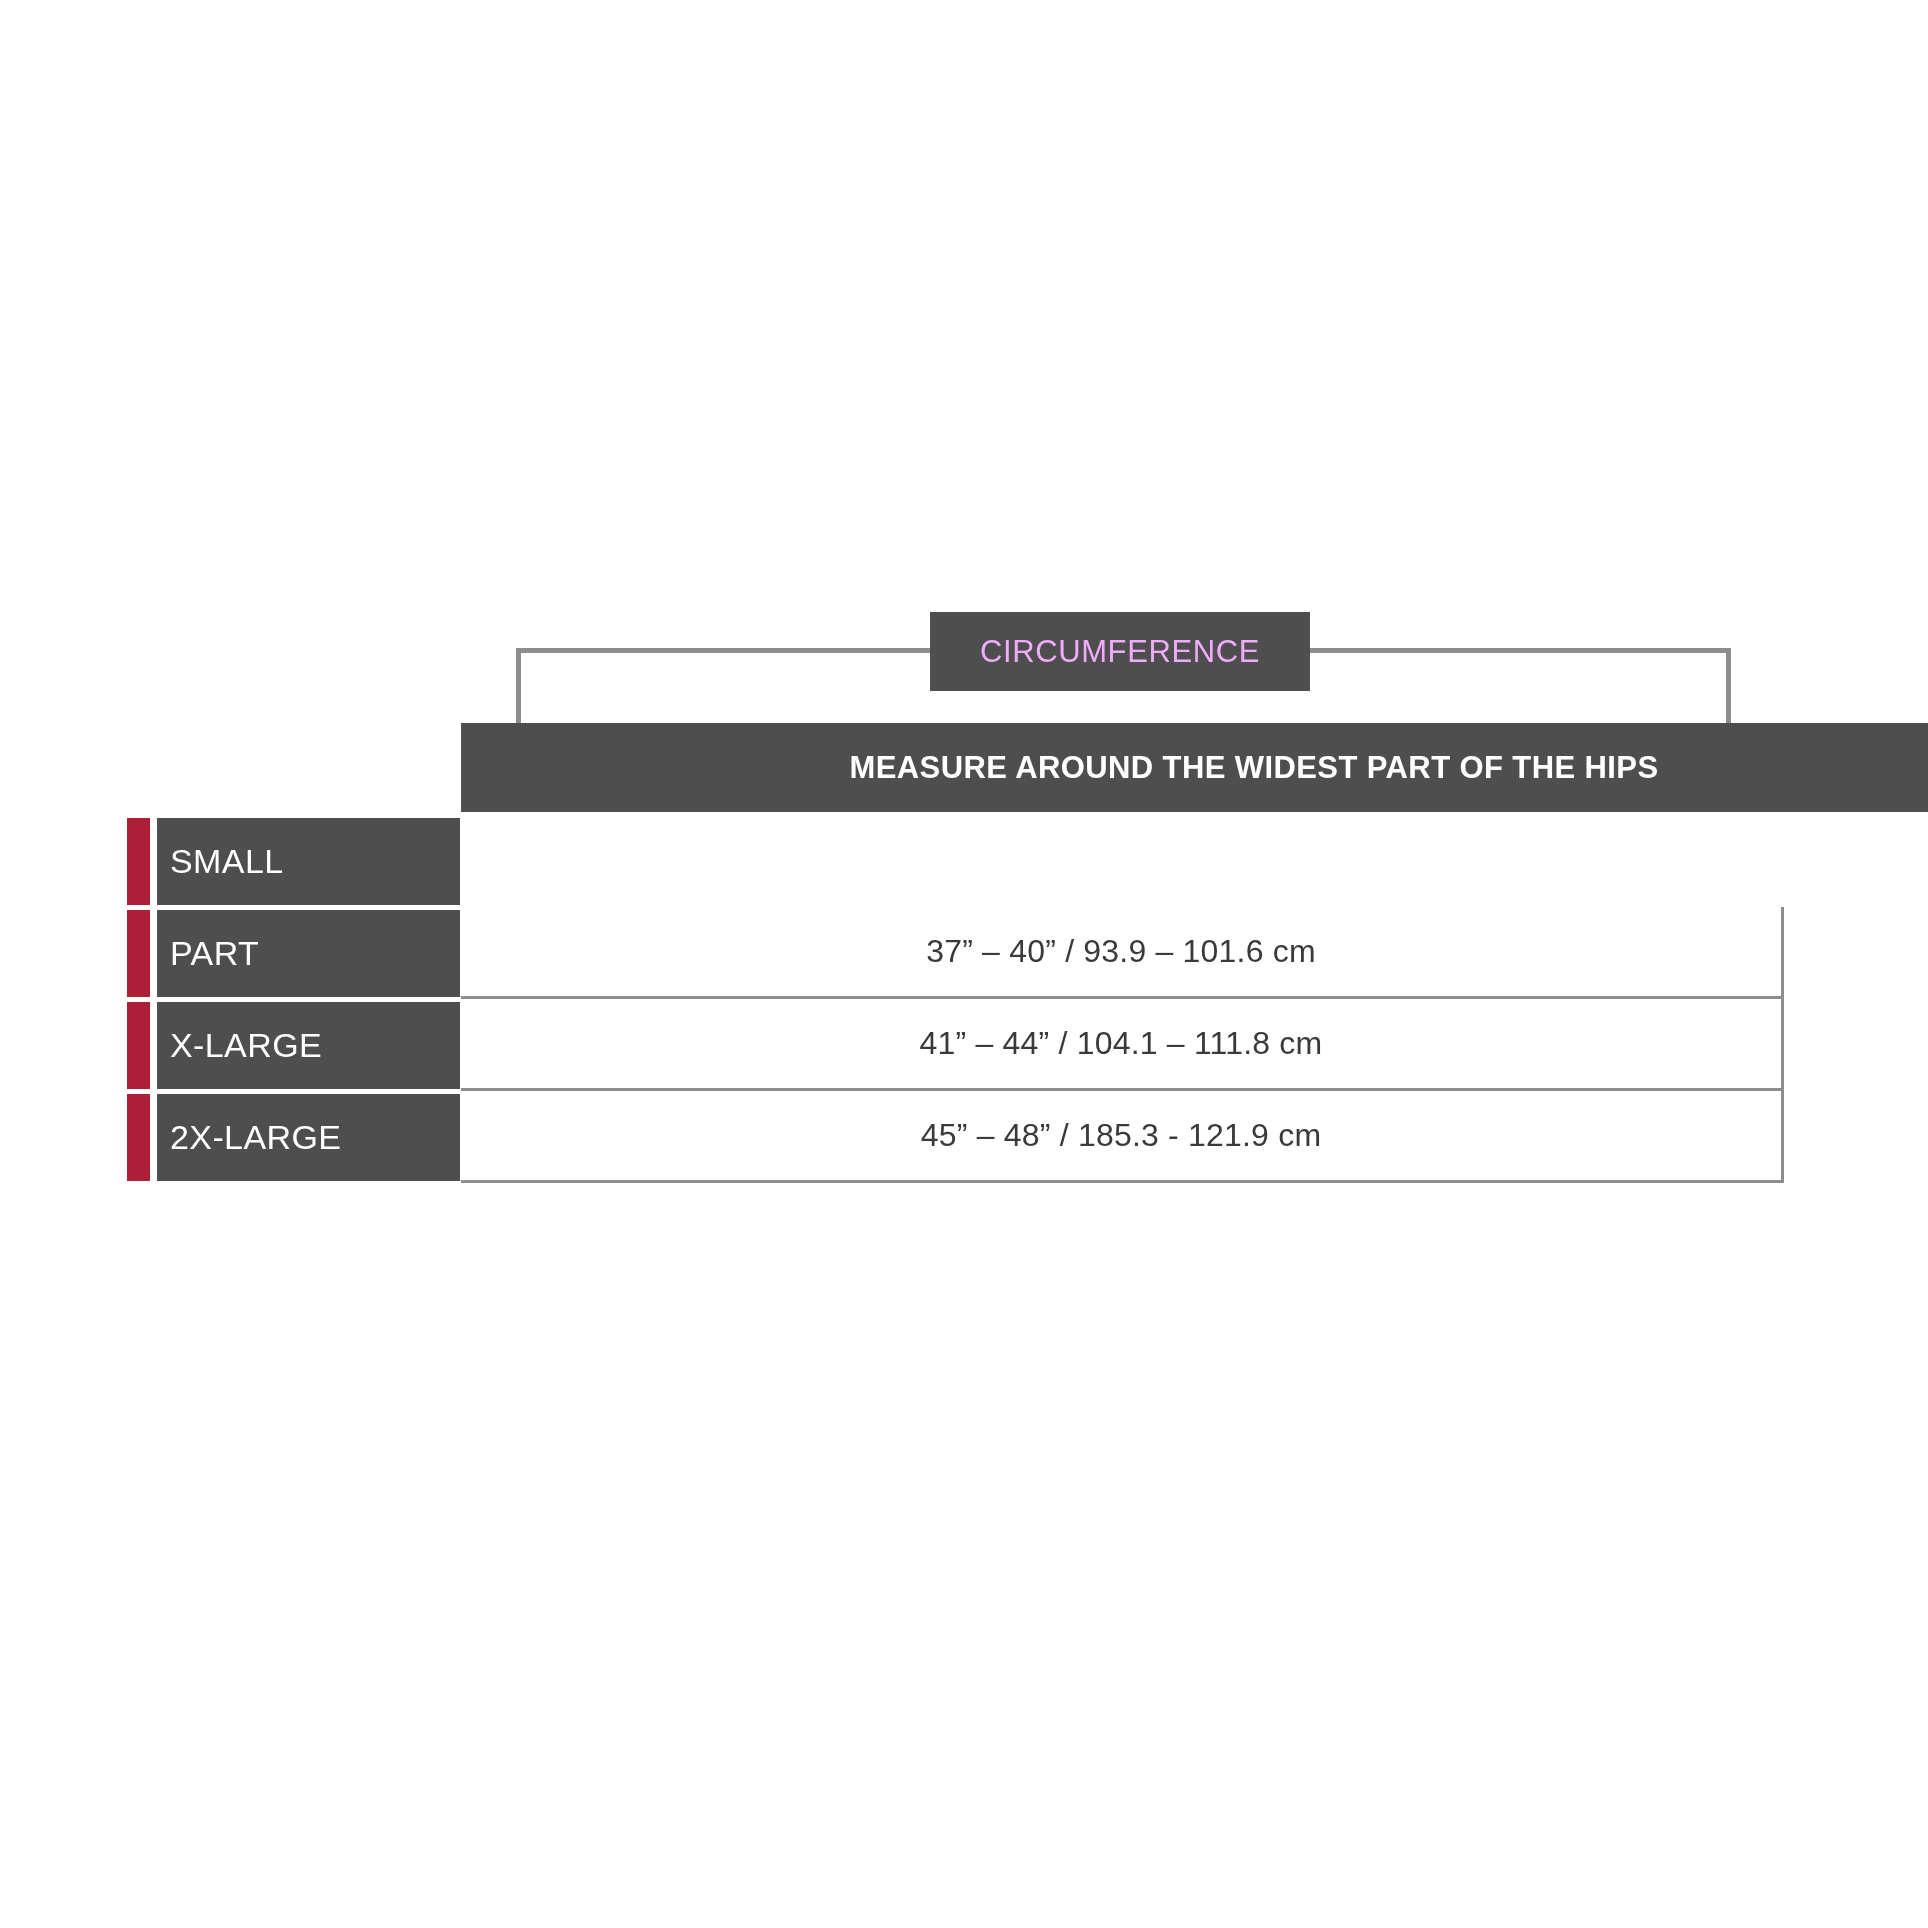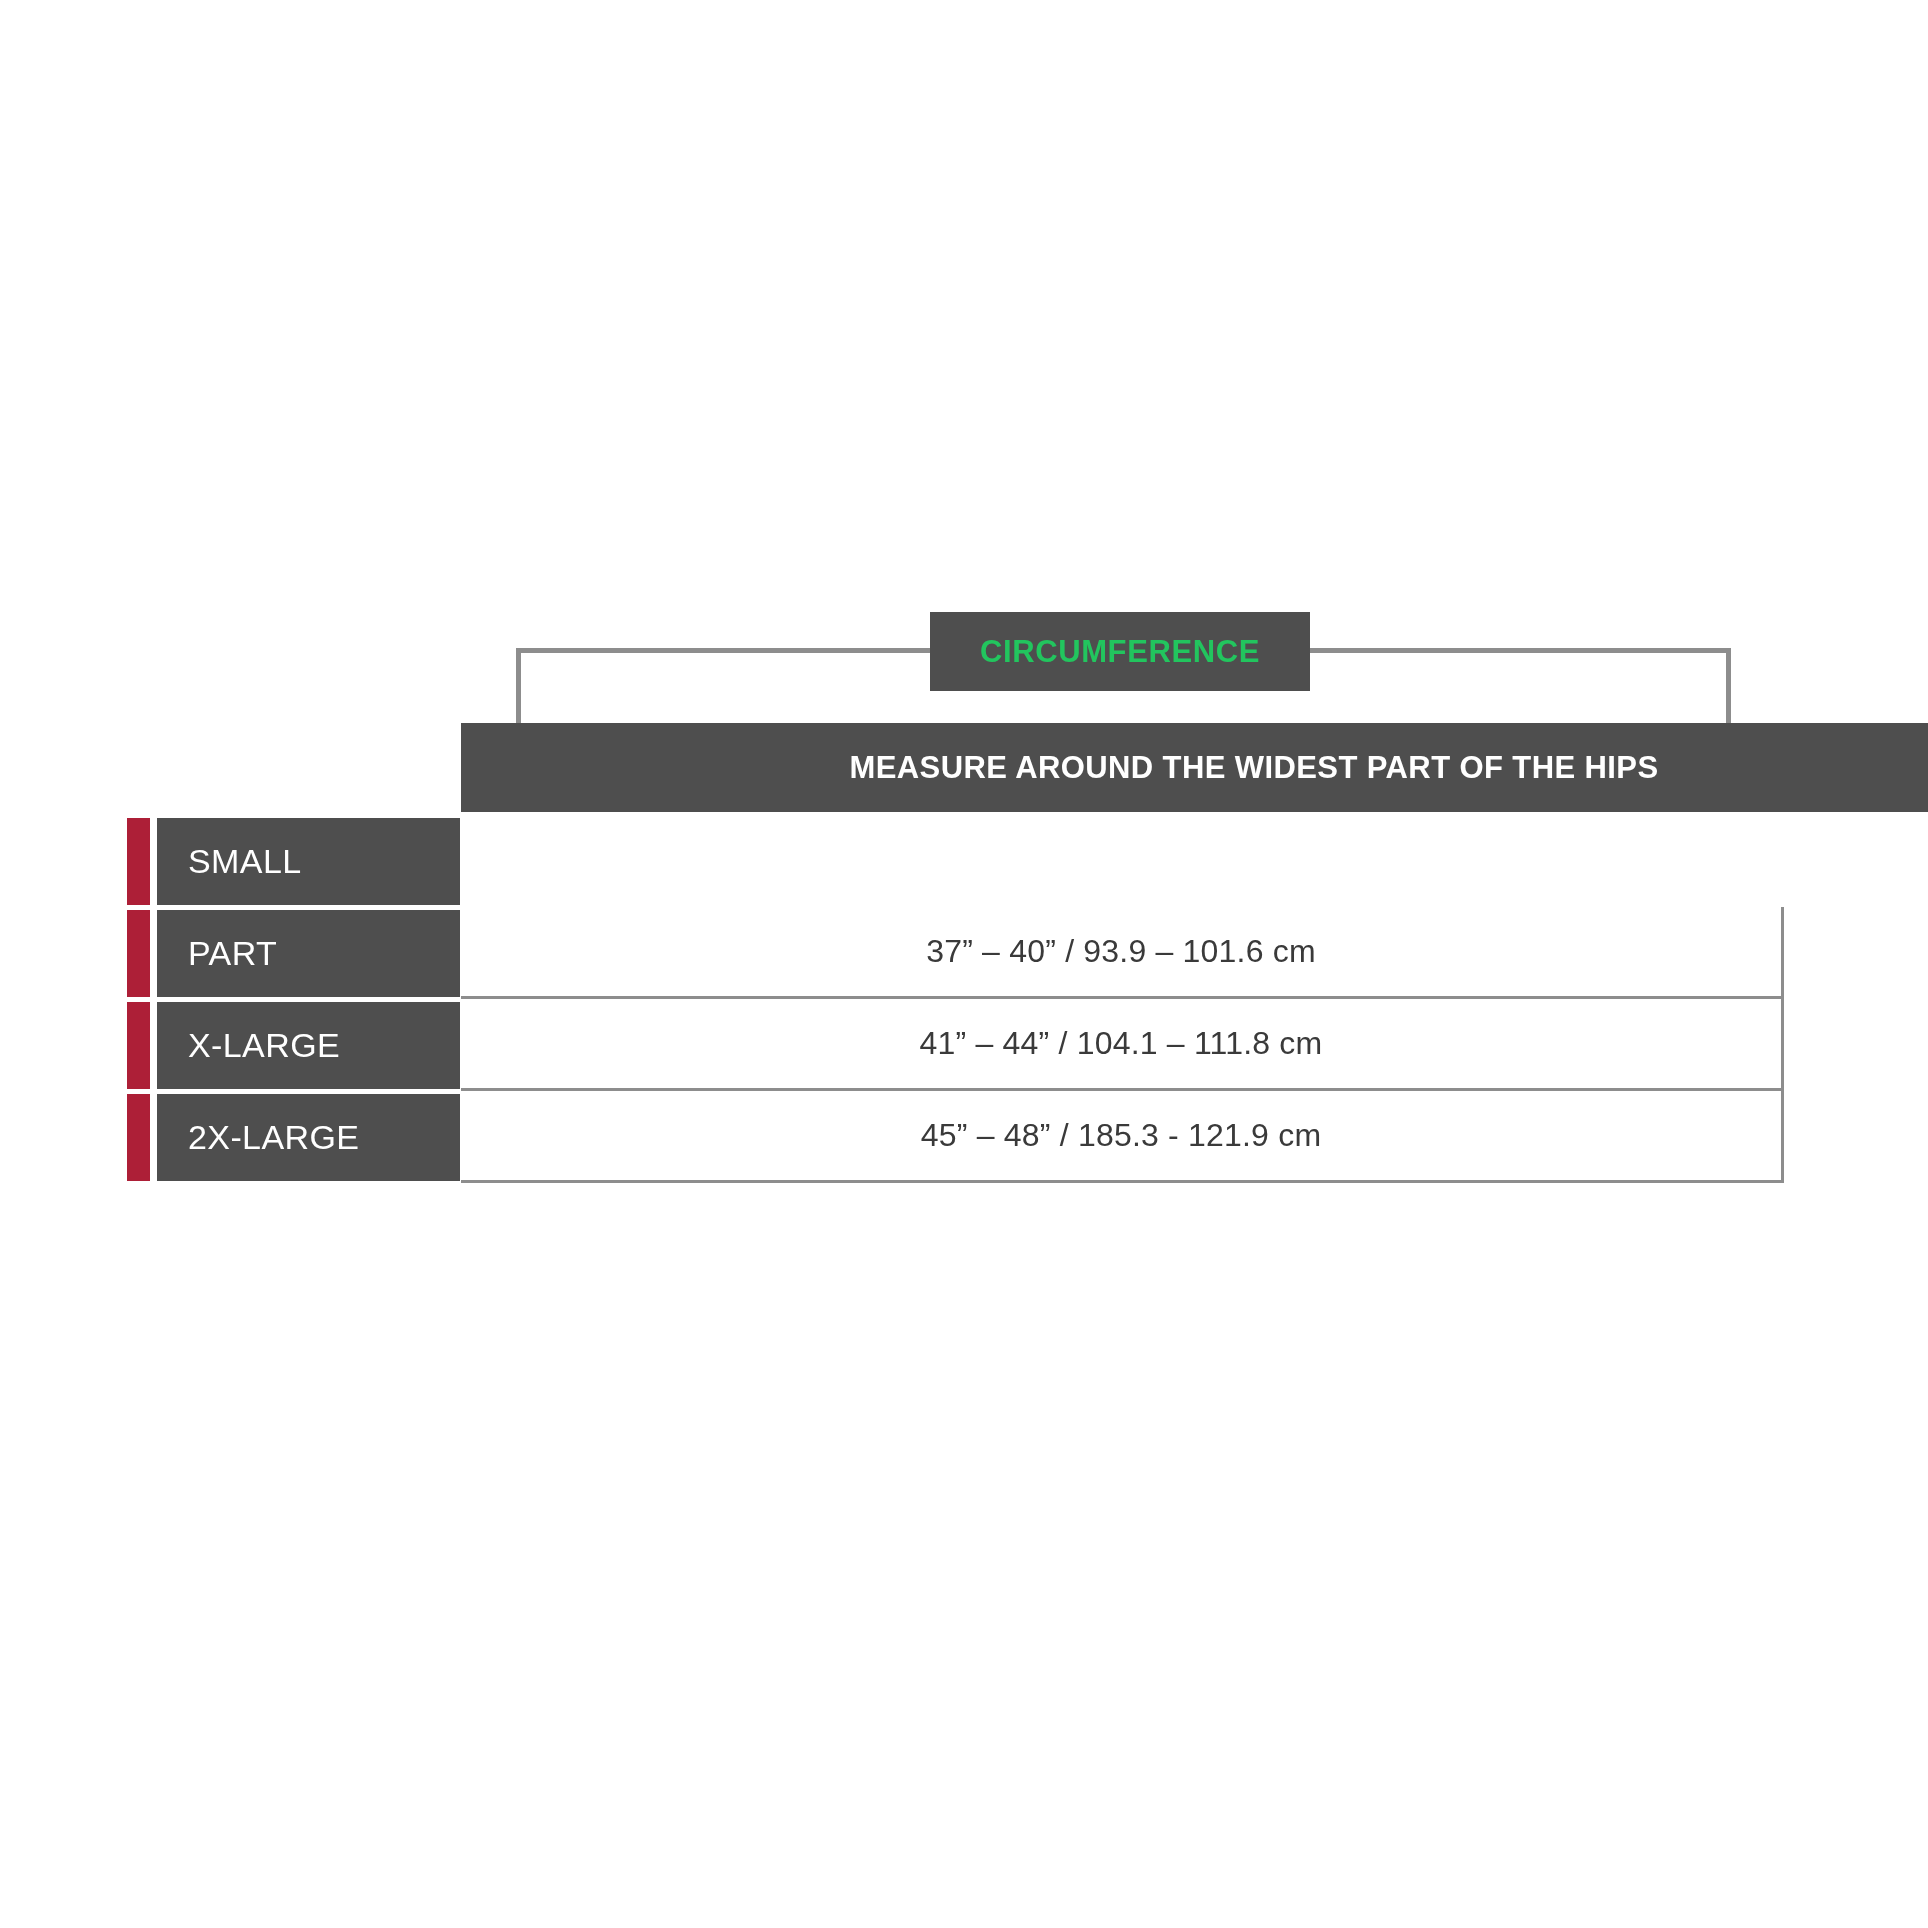--- a/index.html
+++ b/index.html
@@ -61,23 +61,23 @@
     left: 930px;
     top: 612px;
     width: 380px;
     height: 79px;
     background: #4e4e4e;
     display: flex;
     align-items: center;
     justify-content: center;
   }
   .badge-label {
-    color: #22c55e;
+    color: #f0abfc;
     font-size: 31px;
-    font-weight: bold;
+    font-weight: normal;
     letter-spacing: 0.6px;
     white-space: nowrap;
   }
 
   
   .header-band {
     position: absolute;
     left: 461px;
     top: 723px;
     width: 1586px;
@@ -123,21 +123,21 @@
     height: 87px;
     background: #4e4e4e;
     display: flex;
     align-items: center;
   }
   .size-label {
     color: #ffffff;
     font-size: 34px;
     font-weight: normal;
     letter-spacing: 0.4px;
-    padding-left: 31px;
+    padding-left: 13px;
     white-space: nowrap;
   }
   .value-cell {
     position: absolute;
     left: 461px;
     top: 0;
     width: 1323px;
     height: 92px;
     background: #ffffff;
     border-bottom: 3.8px solid #8d8d8d;

